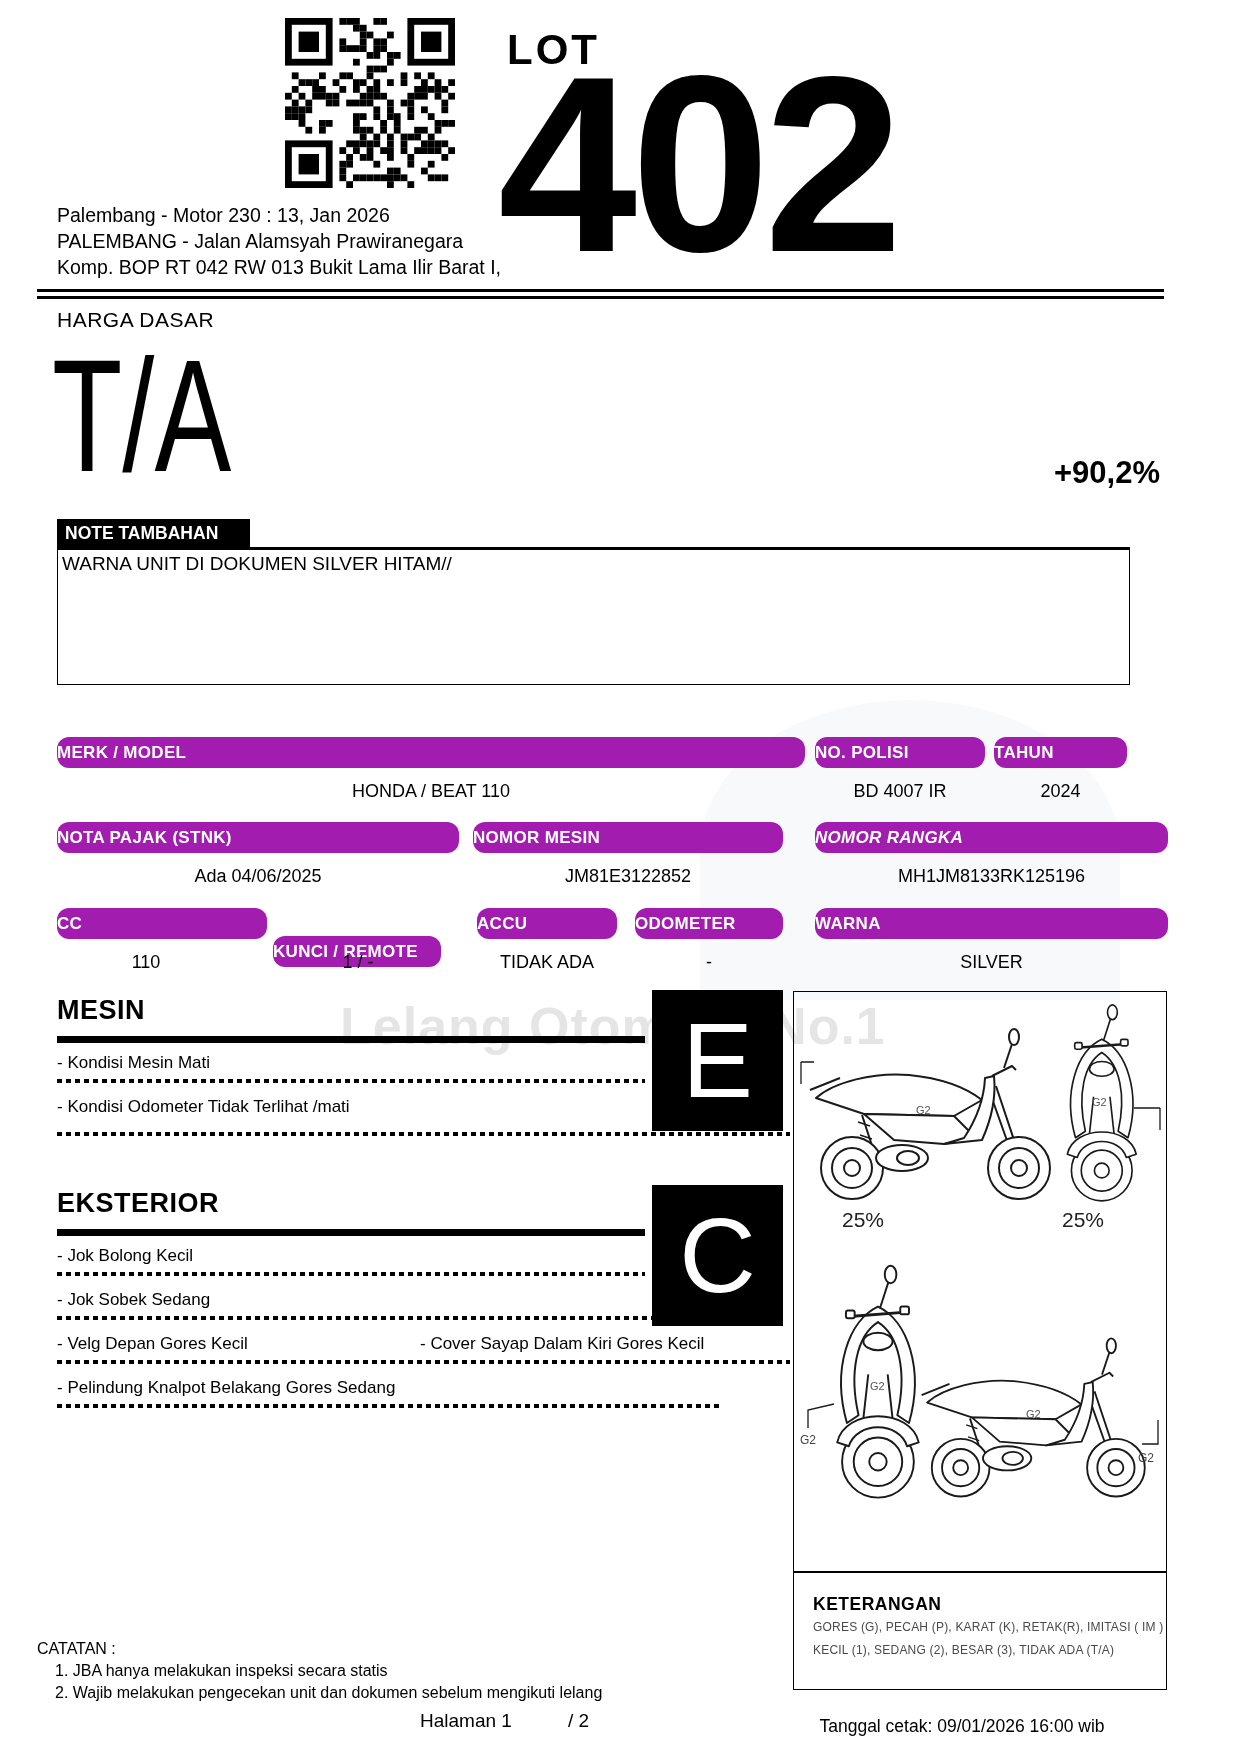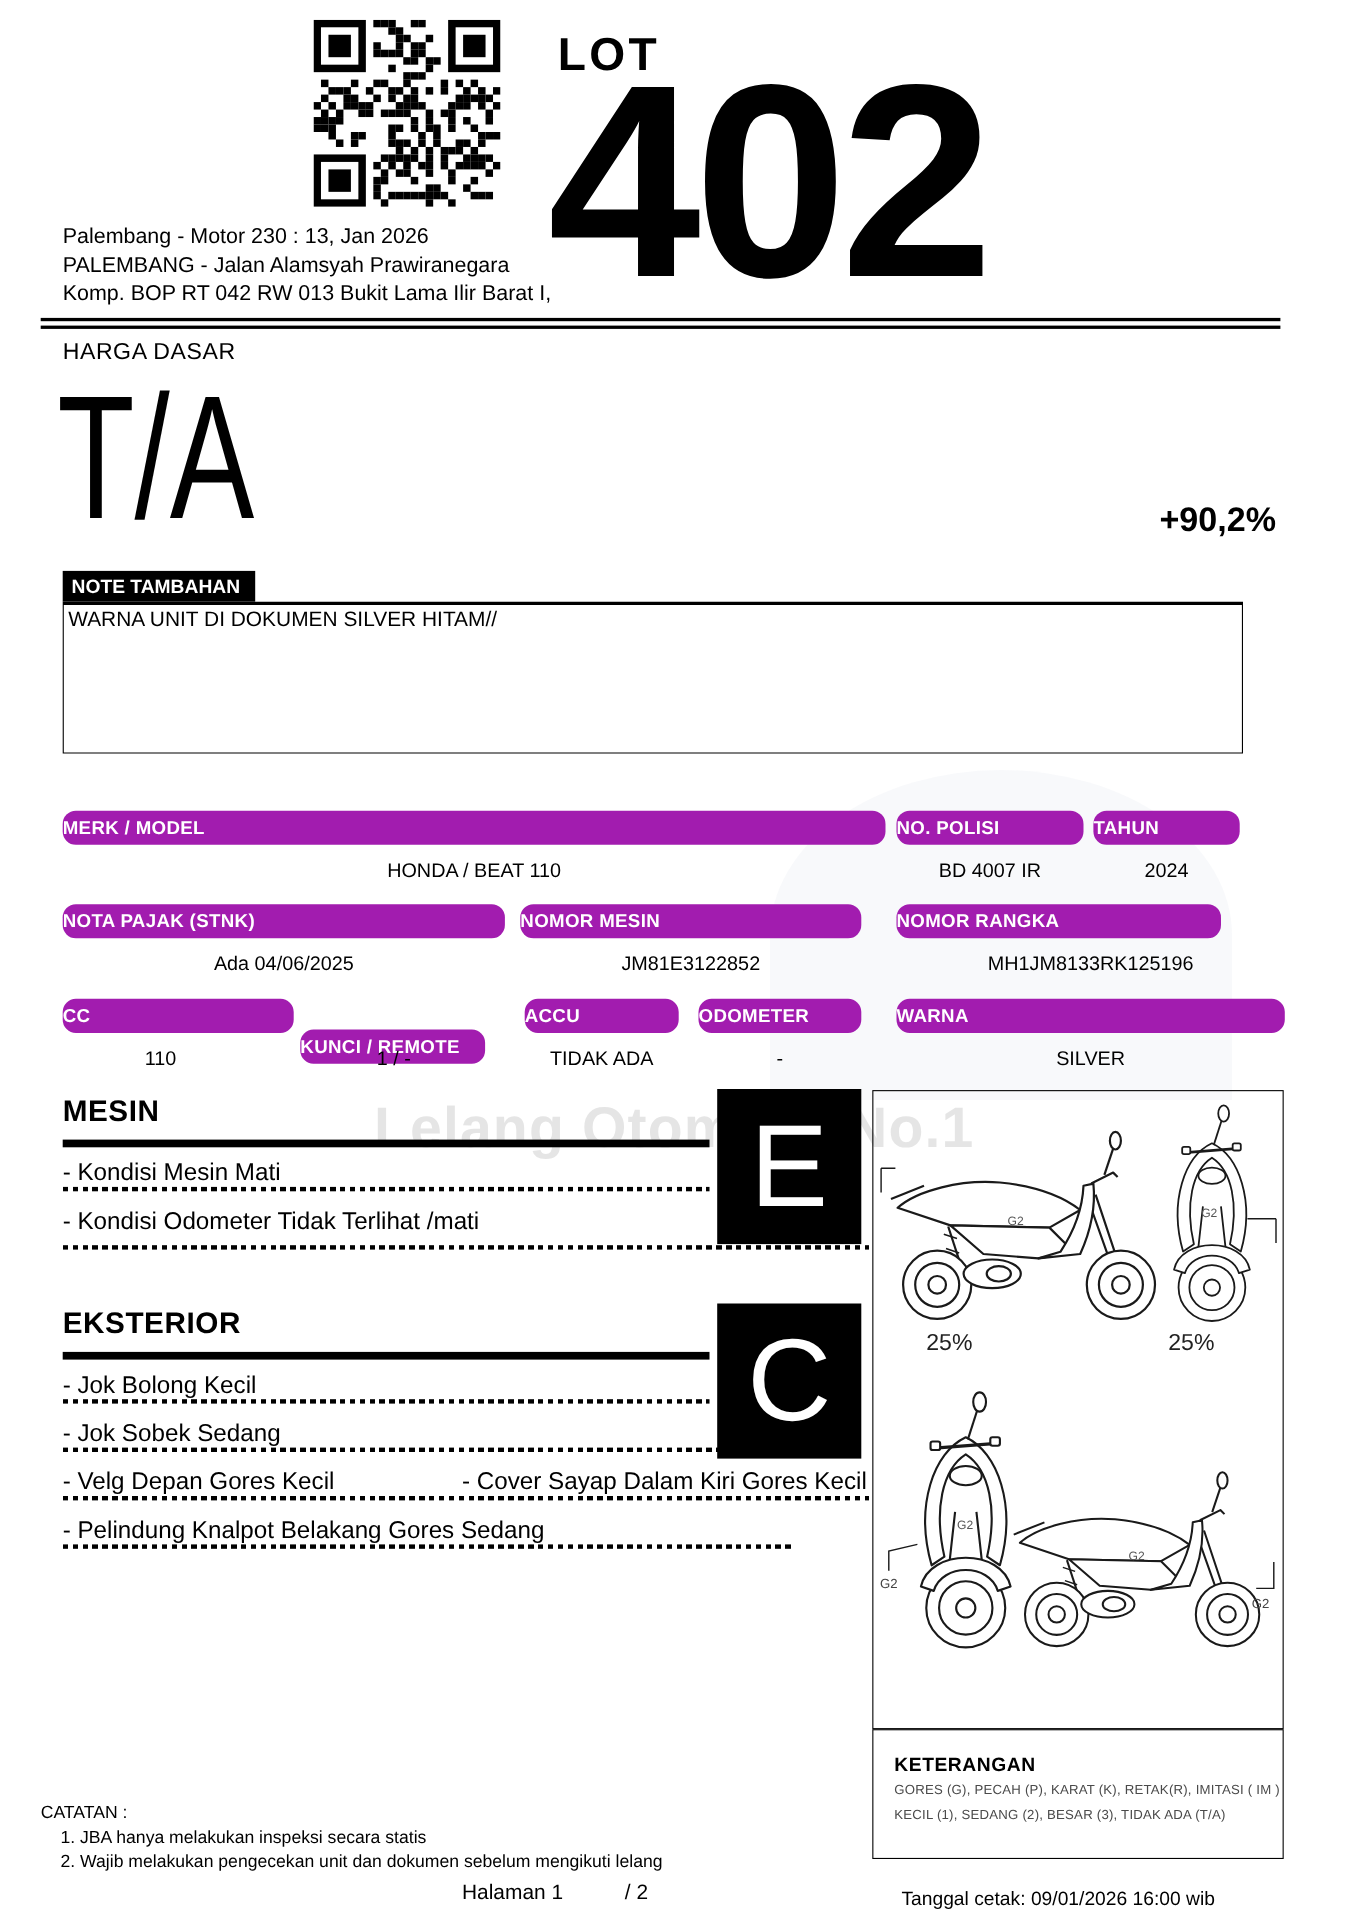--- a/index.html
+++ b/index.html
@@ -10,30 +10,30 @@
   
   .qr{position:absolute;left:285px;top:18px;width:170px;height:170px;}
   .lot-label{position:absolute;left:507px;top:26px;font-size:42px;font-weight:bold;letter-spacing:3px;}
   .lot-number{position:absolute;left:498px;top:40px;font-size:250px;font-weight:bold;line-height:1;letter-spacing:-6px;}
   .addr{position:absolute;left:57px;top:202px;font-size:19.5px;line-height:26px;}
   .dblrule{position:absolute;left:37px;top:289px;width:1127px;height:4px;border-top:3.5px solid #000;border-bottom:3px solid #000;}
   .hd-label{position:absolute;left:57px;top:308px;font-size:21px;letter-spacing:.5px;}
   .hd-value{position:absolute;left:52px;top:336px;font-size:160px;line-height:1;transform:scaleX(.72);transform-origin:left top;}
   .hd-adj{position:absolute;left:960px;top:455px;width:200px;text-align:right;font-size:31px;font-weight:bold;}
   
-  .note-badge{position:absolute;left:57px;top:519px;background:#000;color:#fff;font-size:17.5px;font-weight:bold;height:28px;line-height:28px;padding:0 14px 0 8px;}
+  .note-badge{position:absolute;left:57px;top:519px;background:#000;color:#fff;font-size:17.5px;font-weight:bold;height:28px;line-height:28px;padding:0 32px 0 8px;}
   .note-box{position:absolute;left:57px;top:547px;width:1073px;height:138px;border:1.5px solid #000;border-top:3px solid #000;box-sizing:border-box;}
   .note-text{position:absolute;left:62px;top:553px;font-size:19px;}
   
   .h{position:absolute;height:31px;line-height:31px;background:#a21caf;color:#fff;font-size:17px;font-weight:bold;text-align:left;letter-spacing:.3px;border-radius:12px;}
   .v{position:absolute;height:30px;line-height:30px;font-size:18px;text-align:center;}
   
   .sec-title{position:absolute;font-size:27px;font-weight:bold;letter-spacing:.5px;}
   .sec-rule{position:absolute;height:7px;background:#000;}
-  .item{position:absolute;font-size:22px;}
+  .item{position:absolute;font-size:17px;}
   .dots{position:absolute;height:4px;background:repeating-linear-gradient(to right,#000 0 5px,transparent 5px 9px);}
   .grade{position:absolute;left:652px;width:131px;height:141px;background:#000;color:#fff;
          display:flex;align-items:center;justify-content:center;font-size:106px;}
   
   .diagram-box{position:absolute;left:793px;top:991px;width:374px;height:581px;border:1.5px solid #000;box-sizing:border-box;}
   .ket-box{position:absolute;left:793px;top:1571.5px;width:374px;height:118px;border:1.5px solid #000;box-sizing:border-box;}
   .ket-title{position:absolute;left:813px;top:1594px;font-size:17.5px;font-weight:600;letter-spacing:.5px;}
   .ket-line{position:absolute;left:813px;font-size:12px;color:#4a4a4a;letter-spacing:.2px;}
   
   .cat-label{position:absolute;left:37px;top:1640px;font-size:16px;}
@@ -269,21 +269,21 @@
 
   <div class="h" style="left:57px;top:737px;width:748px;">MERK / MODEL</div>
   <div class="h" style="left:815px;top:737px;width:170px;">NO. POLISI</div>
   <div class="h" style="left:994px;top:737px;width:133px;">TAHUN</div>
   <div class="v" style="left:57px;top:776px;width:748px;">HONDA / BEAT 110</div>
   <div class="v" style="left:815px;top:776px;width:170px;">BD 4007 IR</div>
   <div class="v" style="left:994px;top:776px;width:133px;">2024</div>
 
   <div class="h" style="left:57px;top:822px;width:402px;">NOTA PAJAK (STNK)</div>
   <div class="h" style="left:473px;top:822px;width:310px;">NOMOR MESIN</div>
-  <div class="h" style="left:815px;top:822px;width:295px;">NOMOR RANGKA</div>
+  <div class="h" style="left:815px;top:822px;width:353px;font-style:italic;">NOMOR RANGKA</div>
   <div class="v" style="left:57px;top:861px;width:402px;">Ada 04/06/2025</div>
   <div class="v" style="left:473px;top:861px;width:310px;">JM81E3122852</div>
   <div class="v" style="left:815px;top:861px;width:353px;">MH1JM8133RK125196</div>
 
   <div class="h" style="left:57px;top:908px;width:210px;">CC</div>
   <div class="h" style="left:257px;top:936px;width:168px;margin-left:16px;">KUNCI / REMOTE</div>
   <div class="h" style="left:477px;top:908px;width:140px;">ACCU</div>
   <div class="h" style="left:635px;top:908px;width:148px;">ODOMETER</div>
   <div class="h" style="left:815px;top:908px;width:353px;">WARNA</div>
   <div class="v" style="left:57px;top:947px;width:178px;">110</div>

